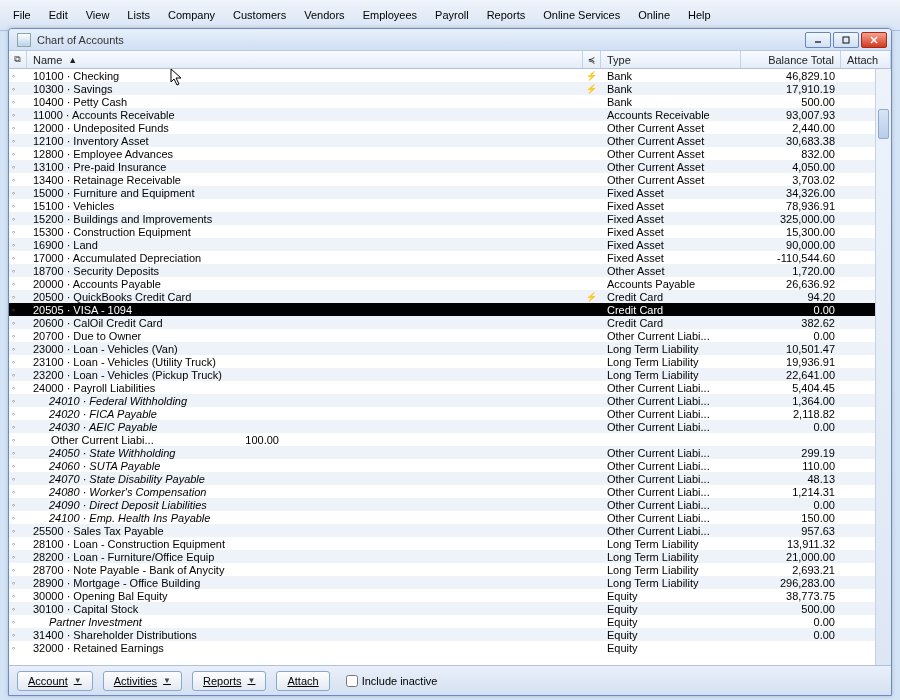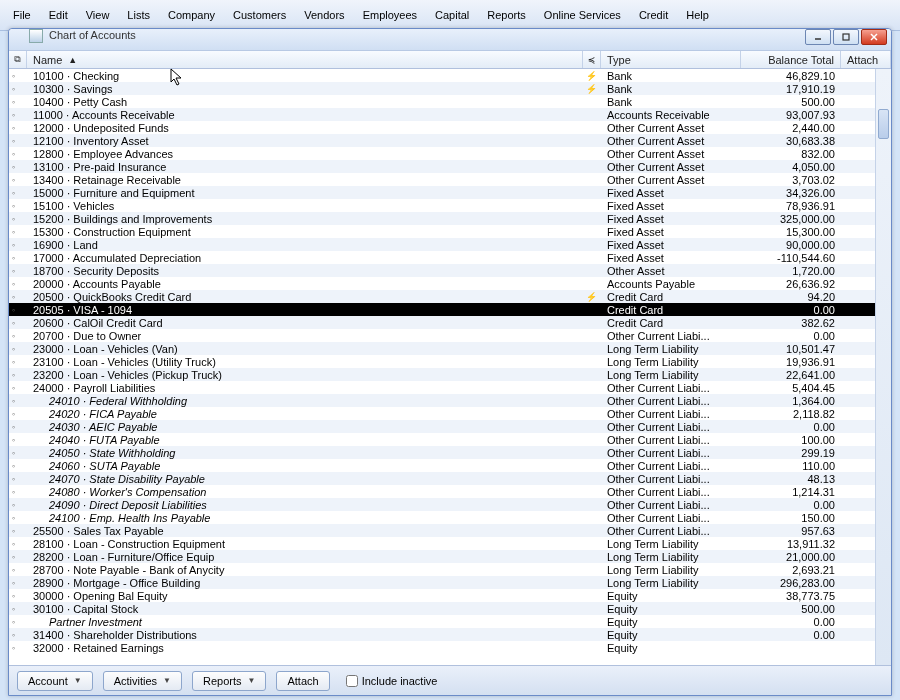--- a/index.html
+++ b/index.html
@@ -37,21 +37,22 @@
     border: 1px solid #6a8bc8;
     border-radius: 4px 4px 0 0;
     box-shadow: 0 0 4px rgba(0,0,0,0.2);
     display: flex;
     flex-direction: column;
   }
   .titlebar {
     height: 22px;
     background: linear-gradient(#e8f0fb,#d0dff3);
     display: flex;
-    padding: 0 4px 0 20px;
+    align-items: center;
+    padding: 0 4px 0 8px;
     border-bottom: 1px solid #b8c9e4;
     border-radius: 4px 4px 0 0;
   }
   .titlebar .winicon {
     width: 14px; height: 14px;
     background: linear-gradient(#fff,#bcd2e8);
     border: 1px solid #8aa;
     margin-right: 6px;
   }
   .titlebar .title { flex: 1; color: #333; }
@@ -149,20 +150,21 @@
   }
   .btn {
     height: 20px;
     padding: 0 10px;
     background: linear-gradient(#fdfdfd,#e4eaf3);
     border: 1px solid #8da6cc;
     border-radius: 3px;
     display:flex;align-items:center;gap:6px;
     font-size:11px;
     cursor:default;
+    text-decoration:underline;
   }
   .btn .caret { font-size:8px; color:#444;}
   .chk { display:flex;align-items:center;gap:4px; margin-left:6px;}
   .chk input { width:12px;height:12px;}
 
   
   .cursor-arrow {
     position:absolute;
     top: 68px; left: 170px;
     width:16px;height:20px;
@@ -175,24 +177,24 @@
 
 <div class="menubar" id="menubar">
     <div class="menu-item">File</div>
     <div class="menu-item">Edit</div>
     <div class="menu-item">View</div>
     <div class="menu-item">Lists</div>
     <div class="menu-item">Company</div>
     <div class="menu-item">Customers</div>
     <div class="menu-item">Vendors</div>
     <div class="menu-item">Employees</div>
-    <div class="menu-item">Capital</div>
+    <div class="menu-item">Payroll</div>
     <div class="menu-item">Reports</div>
     <div class="menu-item">Online Services</div>
-    <div class="menu-item">Credit</div>
+    <div class="menu-item">Online</div>
     <div class="menu-item">Help</div>
   </div>
 
 <div class="window">
   <div class="titlebar">
     <div class="winicon"></div>
     <div class="title">Chart of Accounts</div>
     <div class="win-btns">
       <div class="win-btn">
         <svg viewBox="0 0 10 10">
@@ -461,21 +463,20 @@
       <div class="row striped">
         <div class="cell-expand" style="padding-left: 19px;">◦</div>
         <div class="cell-name indent-1">24030 · AEIC Payable</div>
         <div class="cell-typeicon"></div>
         <div class="cell-type">Other Current Liabi...</div>
         <div class="cell-balance">0.00</div>
         <div class="cell-attach"></div>
       </div>
       <div class="row">
         <div class="cell-expand" style="padding-left: 19px;">◦</div>
-        <div class="cell-name indent-1">24040 · FUTA Payable</div>
         <div class="cell-typeicon"></div>
         <div class="cell-type">Other Current Liabi...</div>
         <div class="cell-balance">100.00</div>
         <div class="cell-attach"></div>
       </div>
       <div class="row striped">
         <div class="cell-expand" style="padding-left: 19px;">◦</div>
         <div class="cell-name indent-1">24050 · State Withholding</div>
         <div class="cell-typeicon"></div>
         <div class="cell-type">Other Current Liabi...</div>

